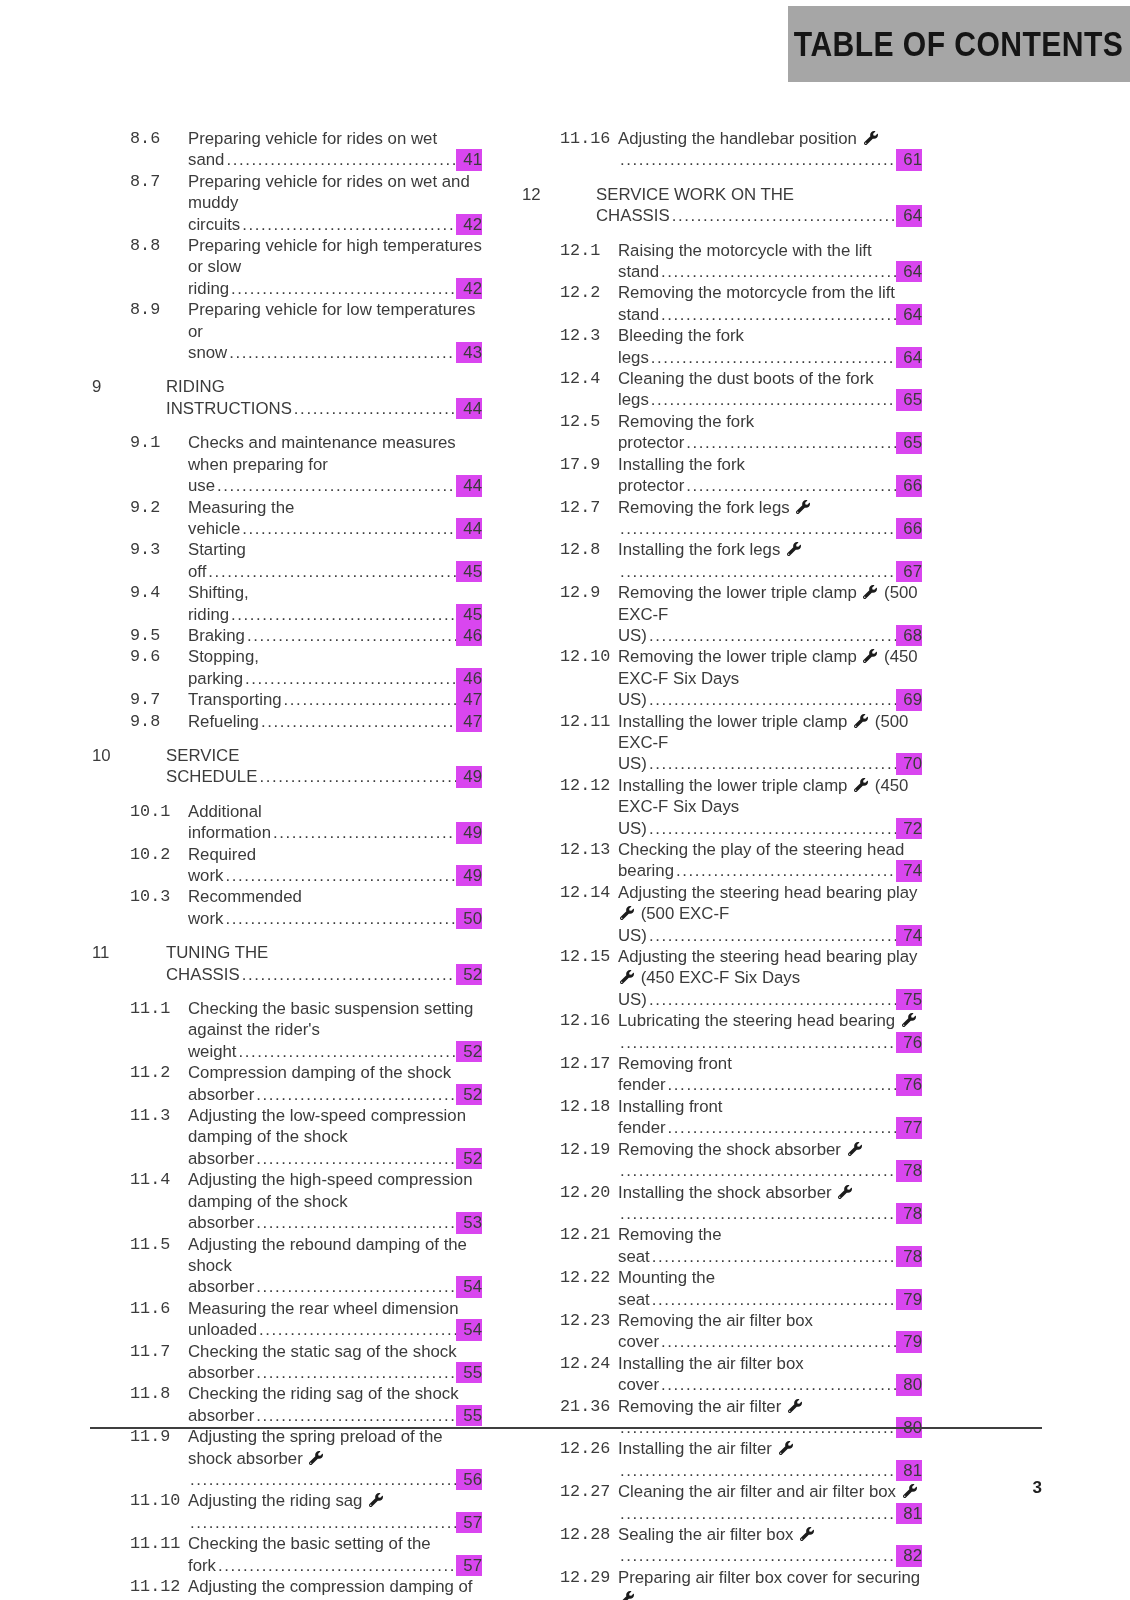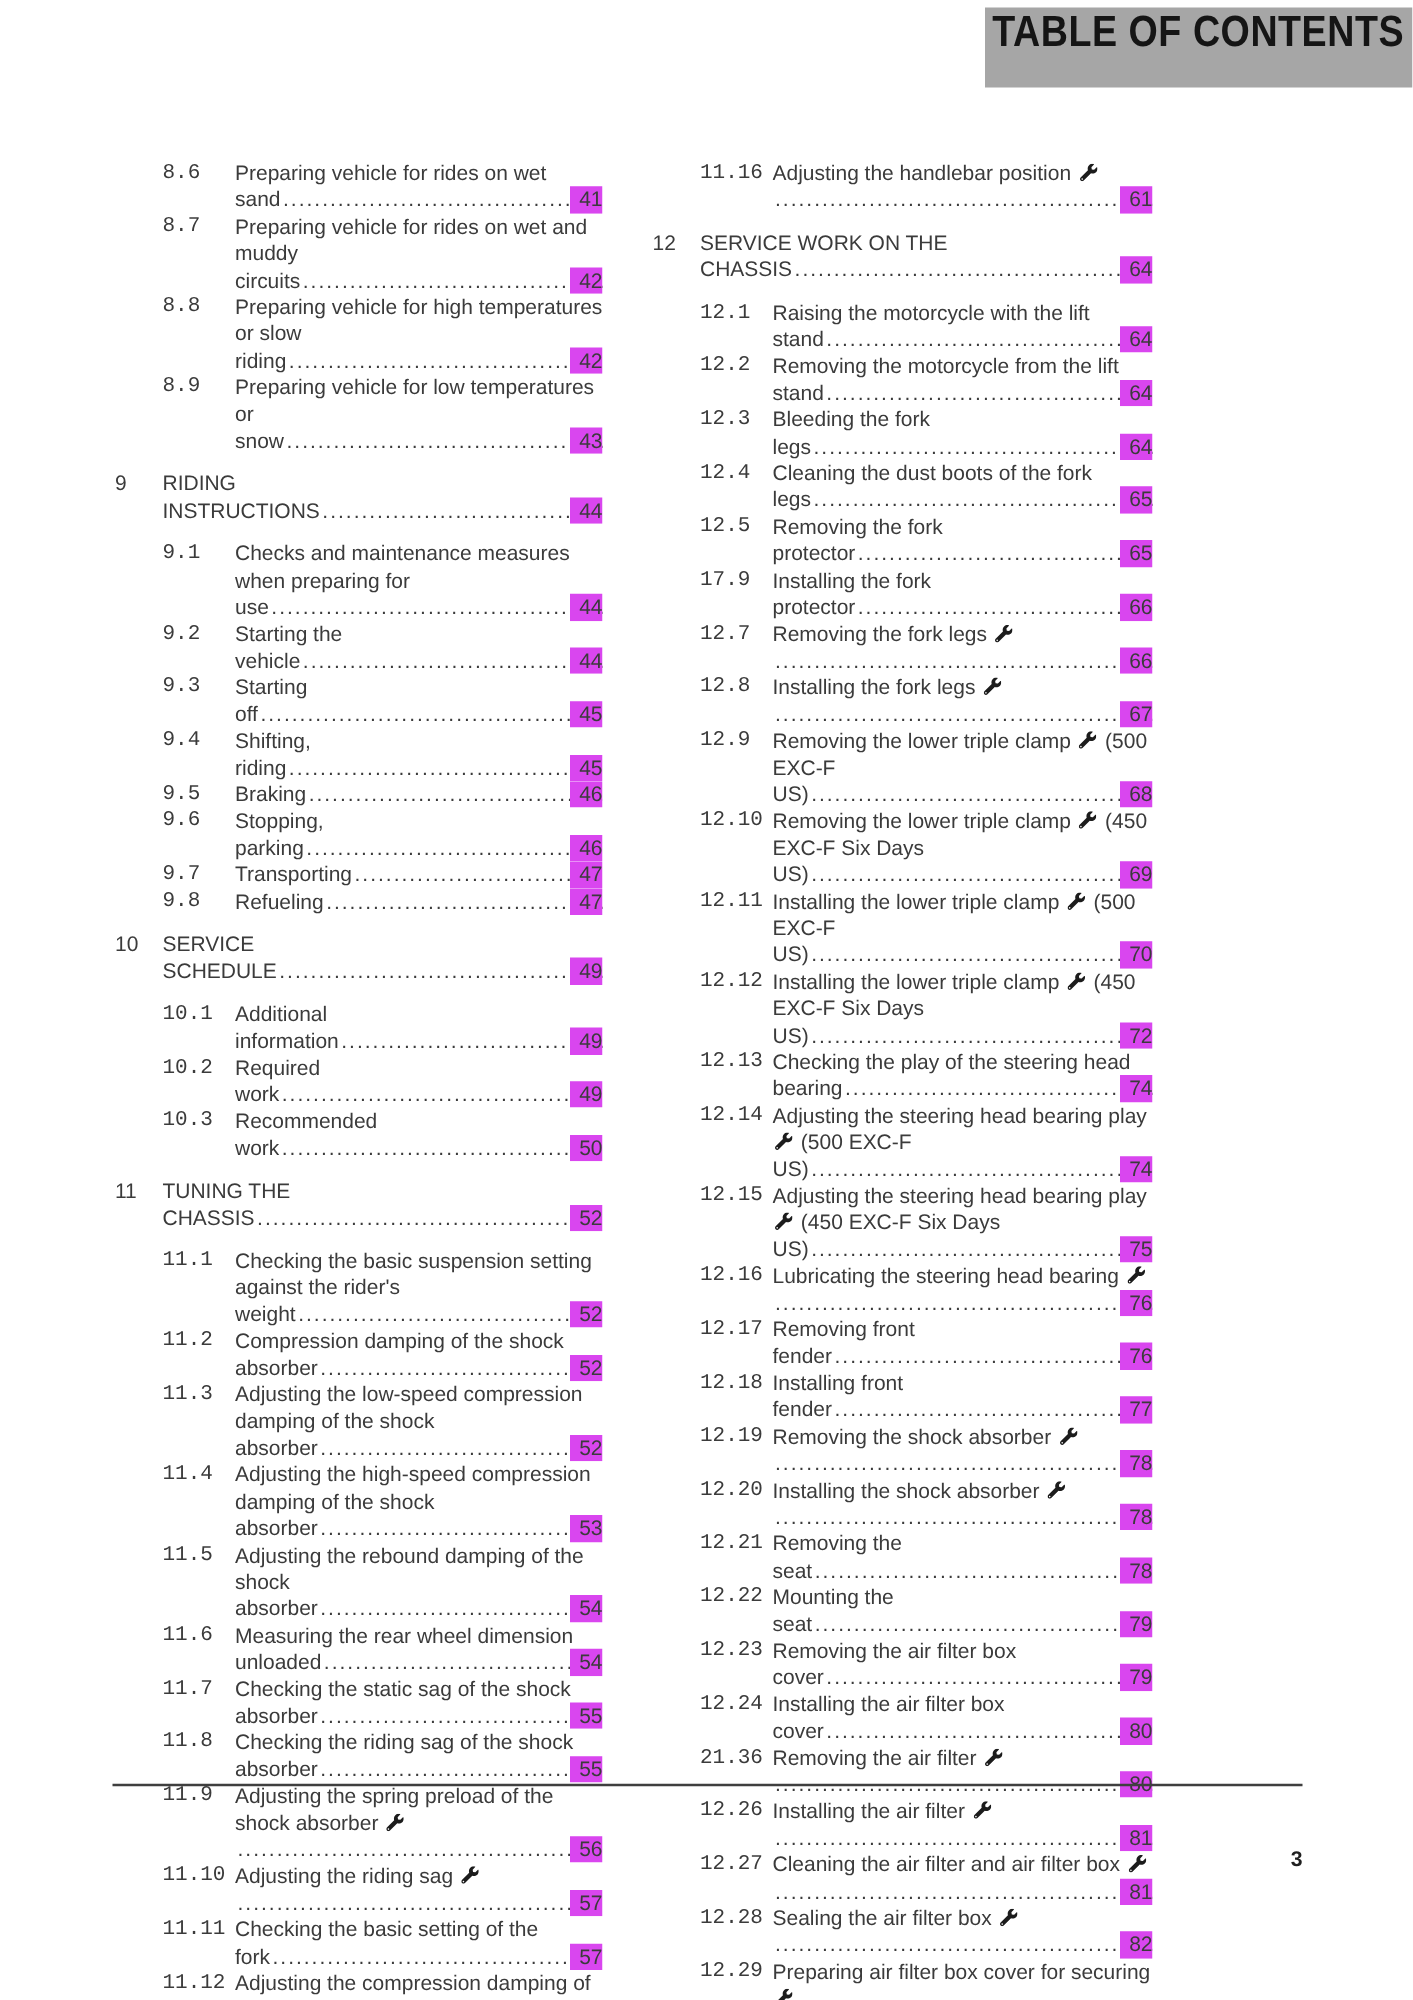--- a/index.html
+++ b/index.html
@@ -8,38 +8,38 @@
     width: 1130px; height: 1600px;
     background: #ffffff;
     font-family: "Liberation Sans", sans-serif;
     color: var(--text, #3b3b3b);
     position: relative;
     overflow: hidden;
   }
 
   
   .header-banner {
-    position: absolute; left: 788px; right: 0; top: 6px; height: 64px;
+    position: absolute; left: 788px; right: 0; top: 6px; height: 76px;
     background: var(--header-bg, #a6a6a6);
-    display: flex; align-items: flex-start; justify-content: center;
+    display: flex; align-items: center; justify-content: center;
   }
   .header-banner .title {
     font-size: 35px; font-weight: bold; color: #151515;
     display: inline-block; white-space: nowrap;
     transform: scaleX(0.86);
     letter-spacing: 0.5px;
   }
 
   
   .toc { position: absolute; top: 128px; left: 92px; display: flex; }
   .col-left  { width: 390px; margin-right: 40px; }
   .col-right { width: 400px; }
 
   .entry { display: flex; font-size: 16.8px; line-height: 21.4px; }
-  .entry.section { margin: 13px 0; }
+  .entry.section { margin: 13px 0; gap: 36px; }
   .entry.section .num { flex: 0 0 38px; }
   .entry.sub { padding-left: 38px; }
   .entry.sub .num { flex: 0 0 58px; font-family: Liberation Mono, monospace; }
   .num { flex-shrink: 0; }
   .body { flex: 1; position: relative; overflow: hidden; min-width: 0; }
   .dots { white-space: nowrap; letter-spacing: 1.6px; margin-left: 2px; color: var(--text, #3b3b3b); }
   .page { position: absolute; right: 0; bottom: 0; background: #d946ef; padding-left: 7px; }
 
   svg.wrench { width: 14px; height: 14px; fill: #1c1c1c; vertical-align: -1px; margin: 0 2px; }
 
@@ -94,21 +94,21 @@
       <div class="entry sub">
     <span class="num">9.1</span>
     <span class="body">
       <span class="text">Checks and maintenance measures when preparing for use</span><span class="dots">......................................................................................................................................................</span>
       <span class="page">44</span>
     </span>
   </div>
       <div class="entry sub">
     <span class="num">9.2</span>
     <span class="body">
-      <span class="text">Starting the vehicle</span><span class="dots">......................................................................................................................................................</span>
+      <span class="text">Measuring the vehicle</span><span class="dots">......................................................................................................................................................</span>
       <span class="page">44</span>
     </span>
   </div>
       <div class="entry sub">
     <span class="num">9.3</span>
     <span class="body">
       <span class="text">Starting off</span><span class="dots">......................................................................................................................................................</span>
       <span class="page">45</span>
     </span>
   </div>

